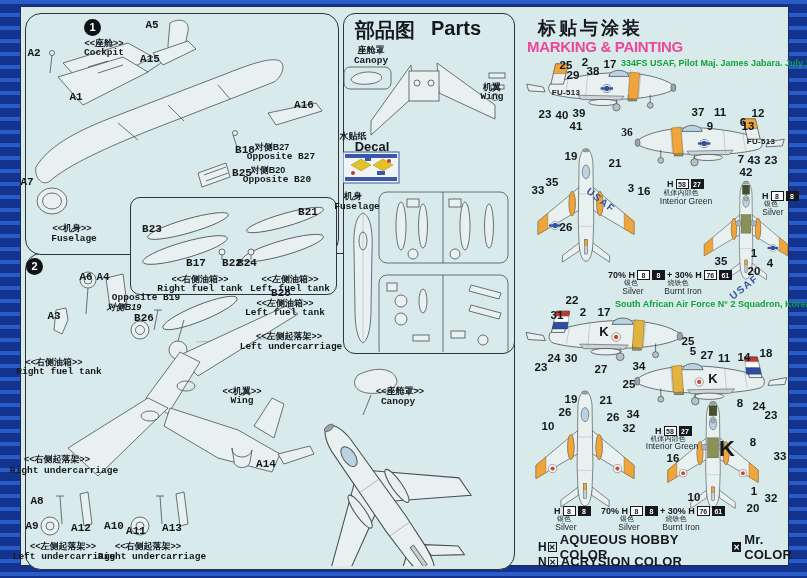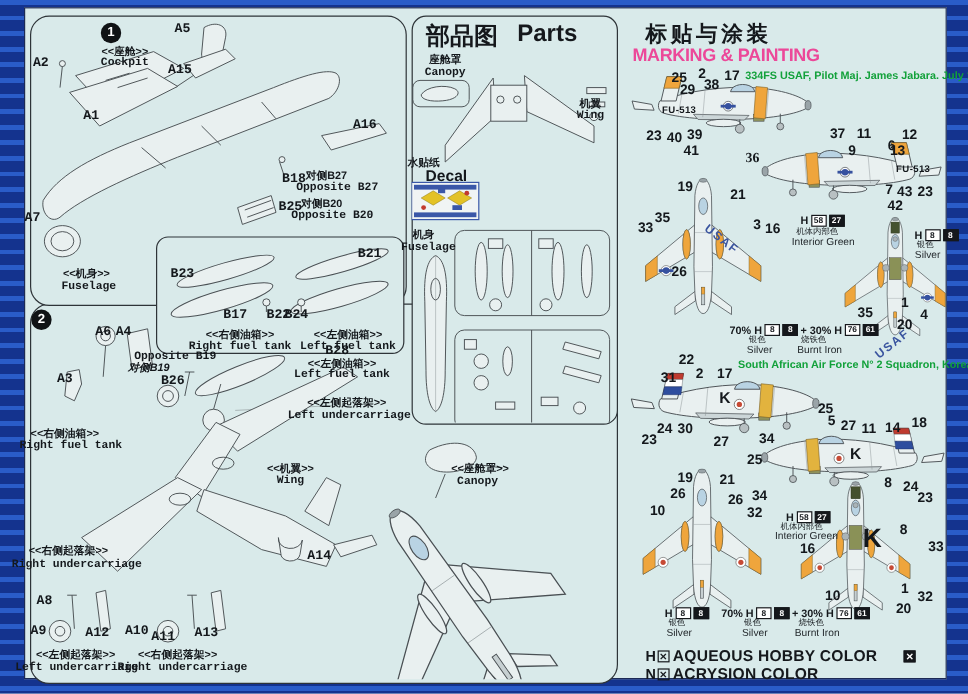--- a/index.html
+++ b/index.html
@@ -530,19 +530,20 @@
       <span class="cbx cb">61</span>
     </div>
   </div>
 
 <div class="legend" style="left:538px;top:539px">
   <div class="lrow">
     <span class="lpre">H</span>
     <span class="lbox">✕</span>
     <span class="ltxt">AQUEOUS HOBBY COLOR</span>
     <span class="lbox dark" style="margin-left:22px">✕</span>
+    <span class="ltxt">Mr. COLOR</span>
   </div>
   <div class="lrow">
     <span class="lpre">N</span>
     <span class="lbox">✕</span>
     <span class="ltxt">ACRYSION COLOR</span>
   </div>
 </div>
 
 </body></html>

